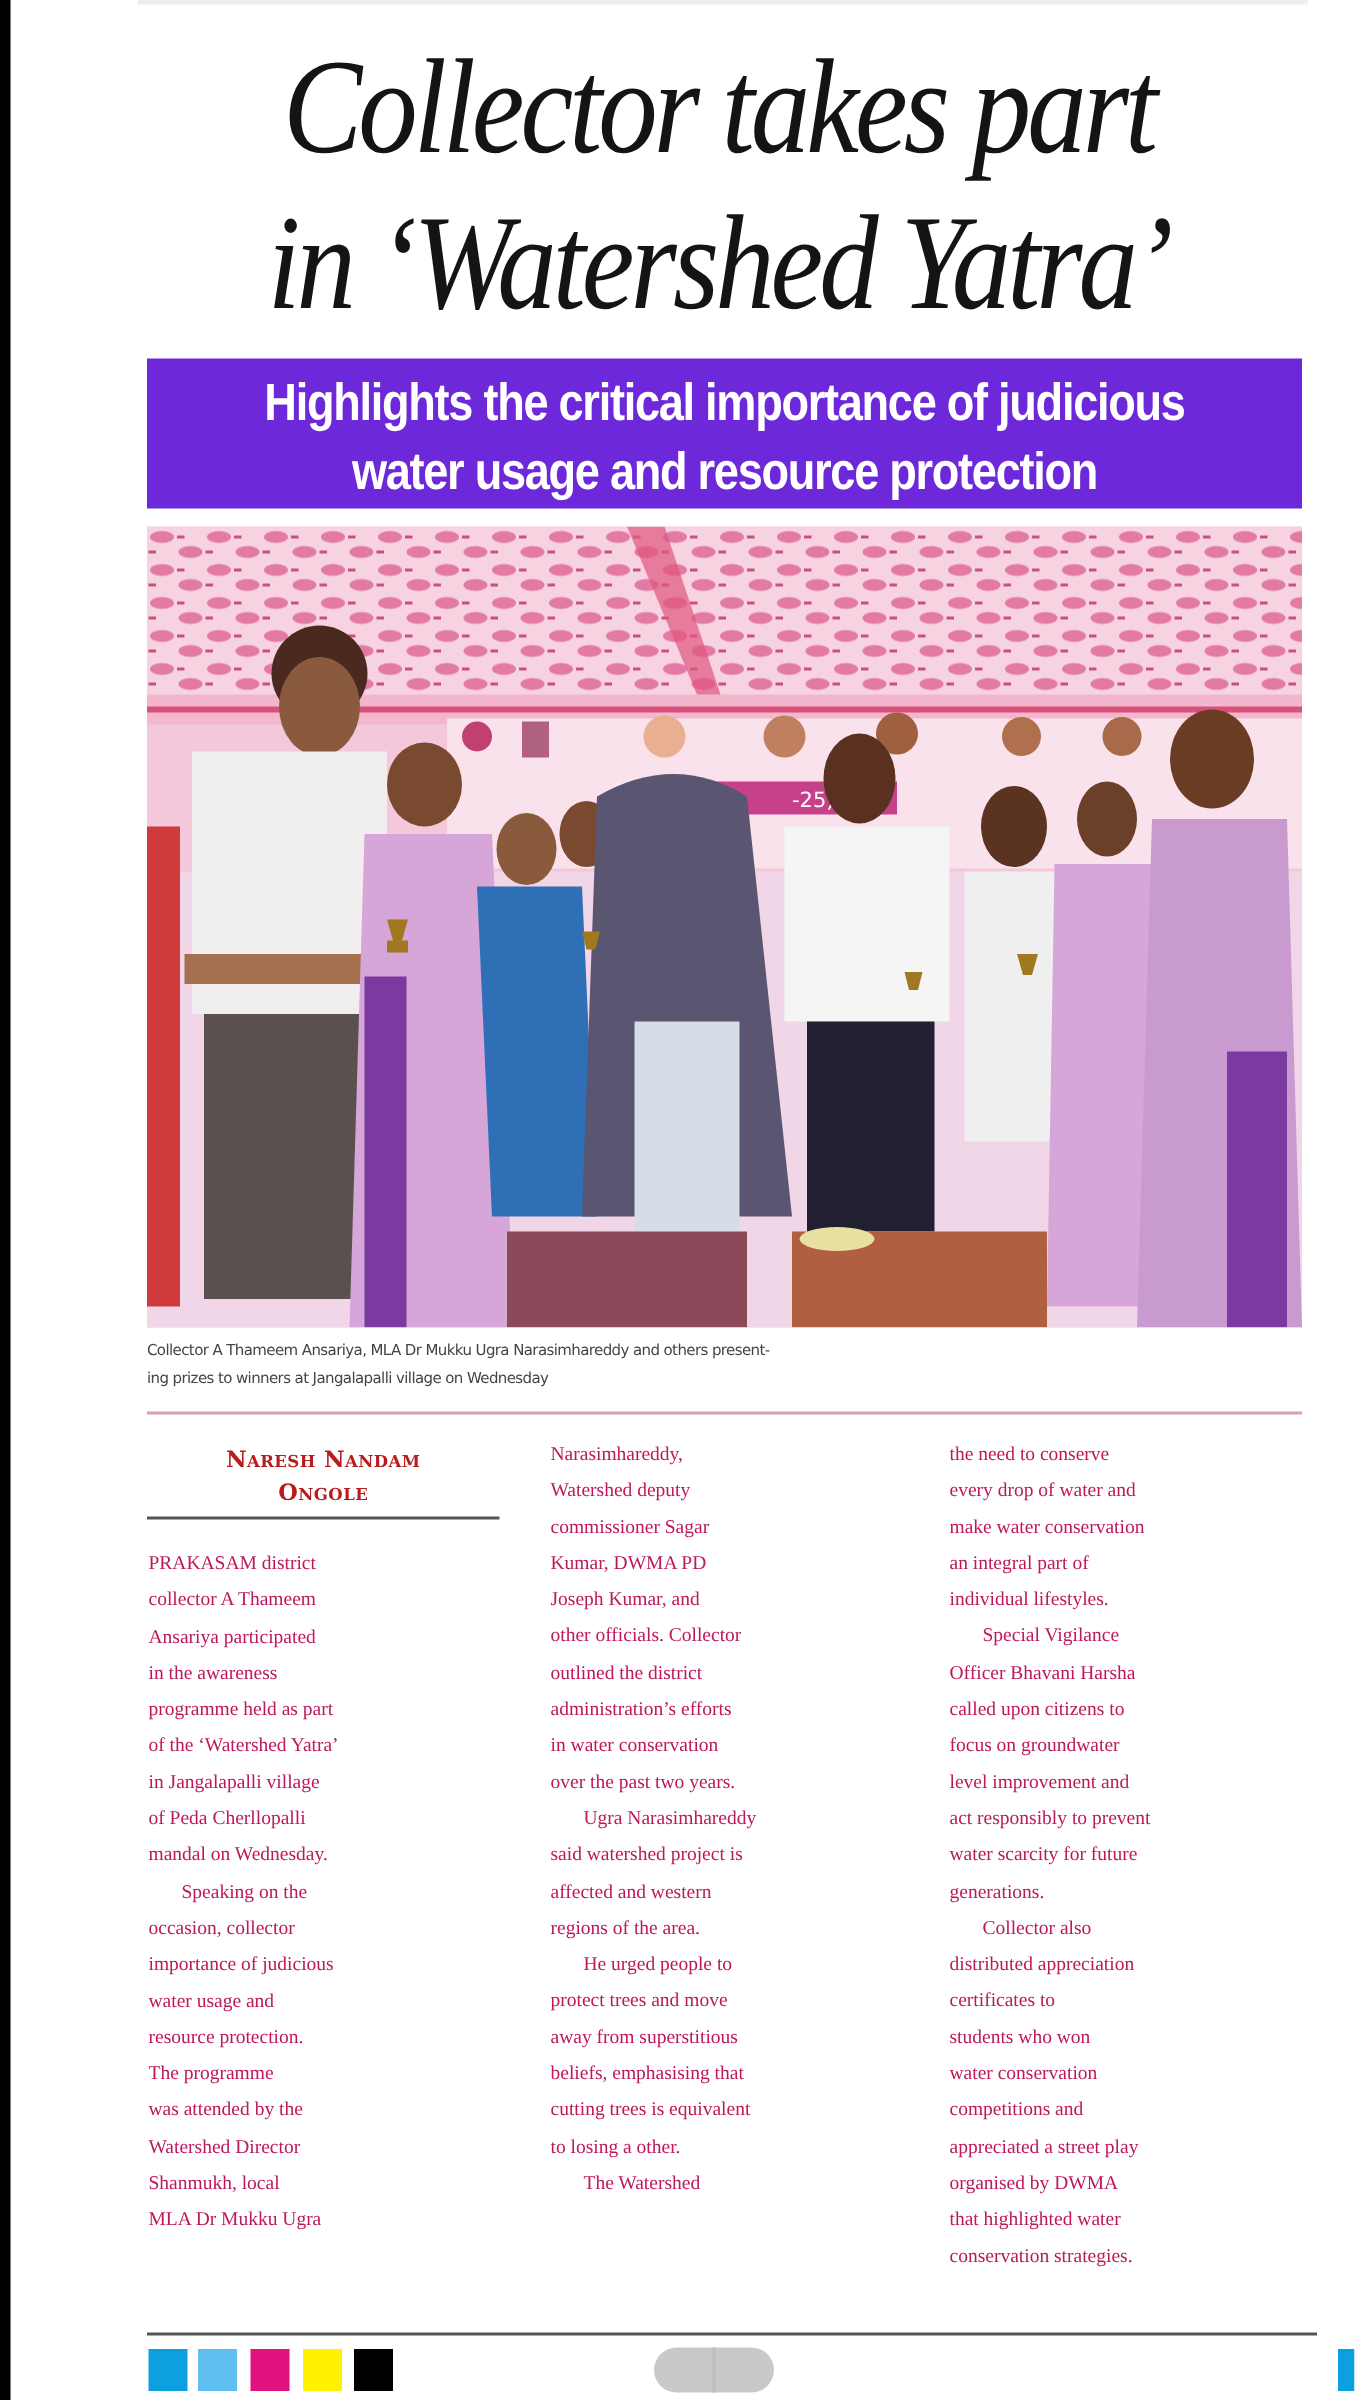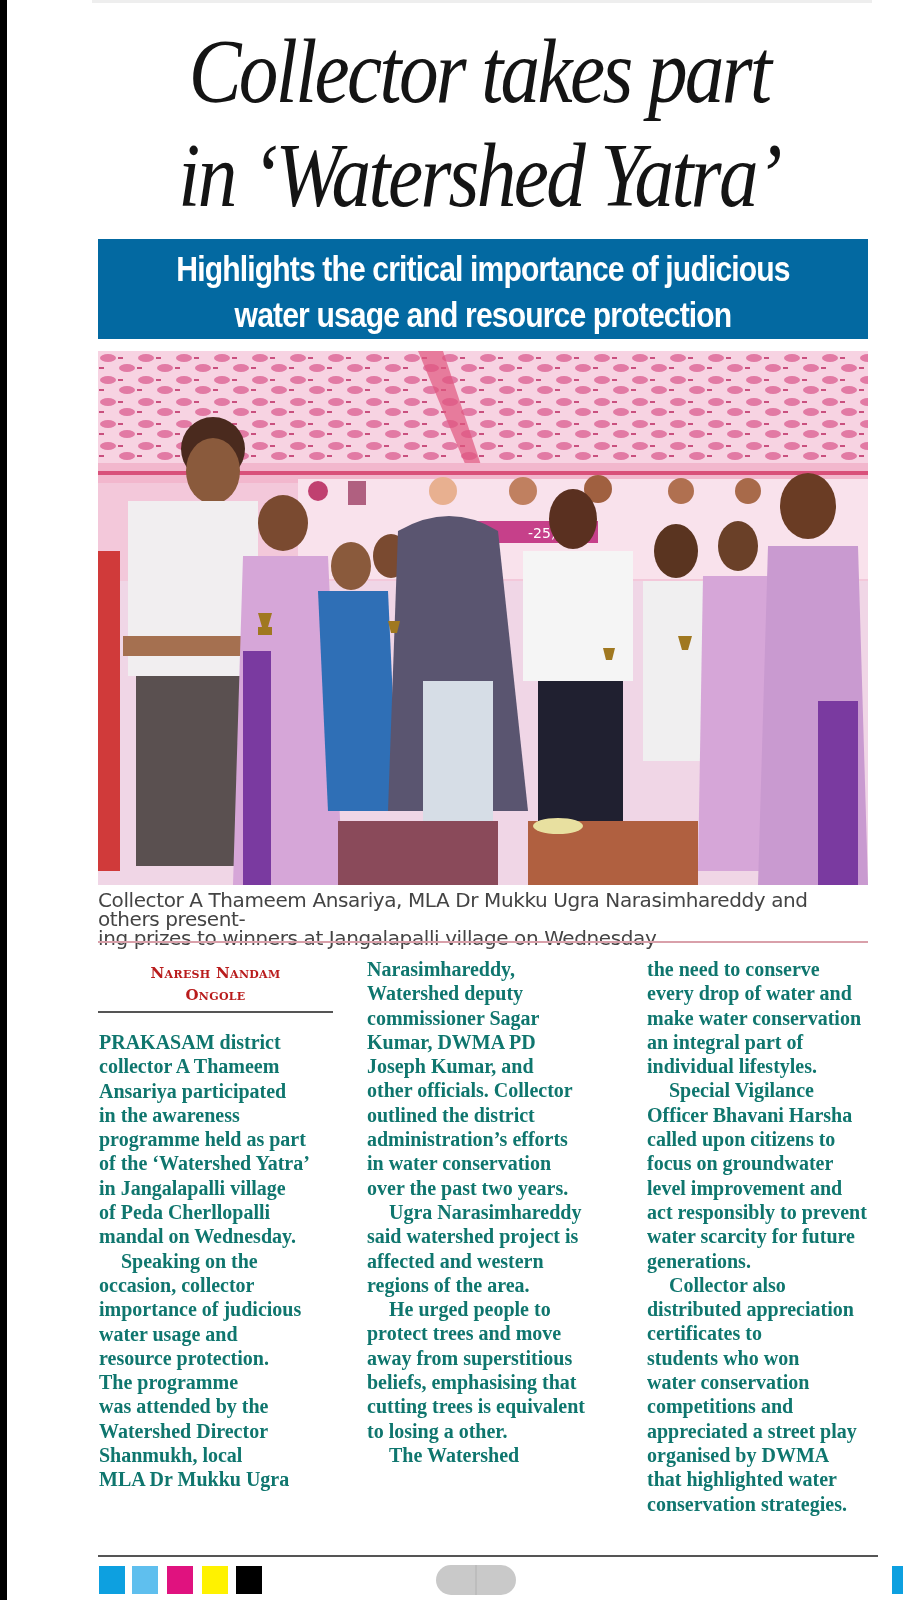--- a/index.html
+++ b/index.html
@@ -1,32 +1,32 @@
 <!DOCTYPE html>
 <html><head>
 <meta charset="utf-8">
 <style>
   html,body{margin:0;padding:0;}
   body{width:903px;height:1600px;background:#ffffff;position:relative;overflow:hidden;font-family:"DejaVu Serif",serif;}
   .left-edge{position:absolute;left:0;top:0;width:7px;height:1600px;background:#000;}
   .top-rule{position:absolute;left:92px;top:0;width:780px;height:3px;background:#eeeeee;}
   .headline{position:absolute;left:98px;top:20px;width:762px;text-align:center;font-family:"Liberation Serif",serif;font-style:italic;font-size:90px;line-height:104px;color:#141414;letter-spacing:-3px;transform:scaleX(0.88);transform-origin:center top;}
-  .deck{position:absolute;left:98px;top:239px;width:770px;height:100px;background:#0369a1;color:#fff;text-align:center;font-family:"Liberation Sans",sans-serif;font-weight:bold;font-size:35px;line-height:46px;box-sizing:border-box;padding-top:7px;letter-spacing:-1px;}
+  .deck{position:absolute;left:98px;top:239px;width:770px;height:100px;background:#6d28d9;color:#fff;text-align:center;font-family:"Liberation Sans",sans-serif;font-weight:bold;font-size:35px;line-height:46px;box-sizing:border-box;padding-top:7px;letter-spacing:-1px;}
   .deck span{display:block;transform:scaleX(0.86);}
   .photo{position:absolute;left:98px;top:351px;width:770px;height:534px;overflow:hidden;background:#f3c8da;}
-  .caption{position:absolute;left:98px;top:891px;width:770px;font-family:"DejaVu Sans",sans-serif;font-size:20px;line-height:19px;color:#444;letter-spacing:-0.4px;}
+  .caption{position:absolute;left:98px;top:891px;width:770px;font-family:"DejaVu Sans",sans-serif;font-size:10px;line-height:19px;color:#444;letter-spacing:-0.4px;}
   .caption-rule{position:absolute;left:98px;top:941px;width:770px;height:2px;background:#d9a0aa;}
   .byline{position:absolute;left:98px;top:962px;width:235px;text-align:center;font-family:"DejaVu Serif",serif;font-size:15px;line-height:22px;color:#b91c1c;font-variant:small-caps;font-weight:bold;letter-spacing:0.3px;}
   .byline-rule{position:absolute;left:98px;top:1011px;width:235px;height:2px;background:#555;}
-  .col{position:absolute;font-family:"Liberation Serif",serif;font-size:20px;line-height:24.3px;color:#0f766e;font-weight:bold;}
+  .col{position:absolute;font-family:"Liberation Serif",serif;font-size:13px;line-height:24.3px;color:#be185d;}
   .col p{margin:0;white-space:nowrap;}
   .col .ind{padding-left:22px;}
   .c1{left:99px;top:1030px;width:240px;}
   .c2{left:367px;top:957px;width:245px;}
-  .c3{left:647px;top:957px;width:240px;}
+  .c3{left:633px;top:957px;width:240px;}
   .bottom-rule{position:absolute;left:98px;top:1555px;width:780px;height:2px;background:#555;}
   .swatch{position:absolute;top:1566px;width:26px;height:28px;}
   .scroll-pill{position:absolute;left:436px;top:1565px;width:80px;height:30px;border-radius:15px;background:#c9c9c9;}
   .scroll-pill::after{content:"";position:absolute;left:39px;top:0;width:2px;height:30px;background:#bdbdbd;}
 </style>
 </head>
 <body>
 
 <div class="left-edge"></div>
 <div class="top-rule"></div>

